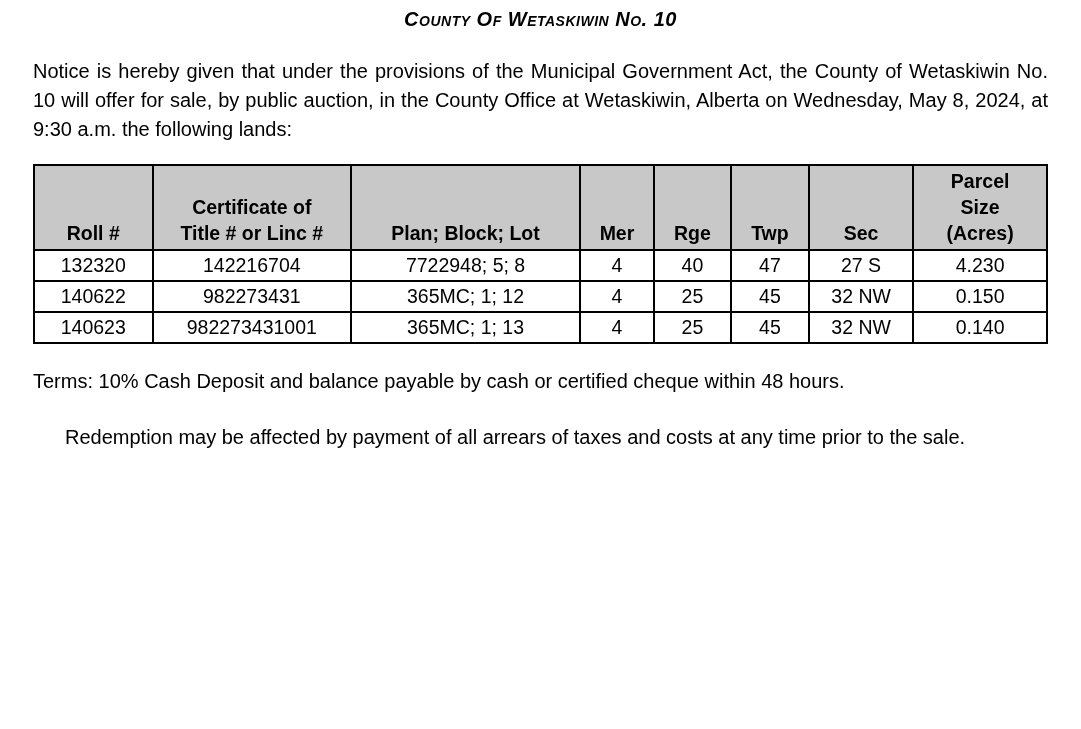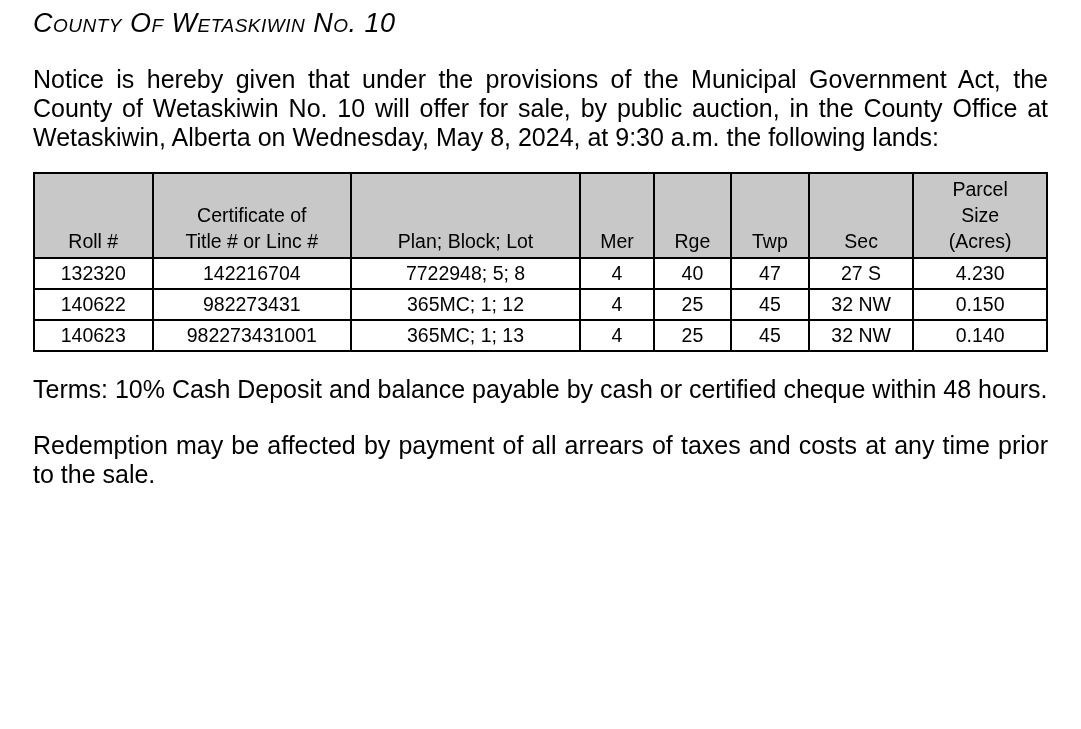--- a/index.html
+++ b/index.html
@@ -8,51 +8,51 @@
     height: 729px;
     box-sizing: border-box;
     padding: 8px 33px 0 33px;
     background: #ffffff;
     color: #000000;
     font-family: "Liberation Sans", sans-serif;
     overflow: hidden;
   }
   .title {
     margin: 0 0 26px 0;
-    text-align: left;
-    font-size: 27px;
-    font-weight: normal;
+    text-align: center;
+    font-size: 20px;
+    font-weight: bold;
     font-style: italic;
     font-variant: small-caps;
     letter-spacing: 0.5px;
   }
   .para {
     margin: 0 0 27px 0;
-    font-size: 25px;
+    font-size: 20px;
     line-height: 29px;
   }
   .para.justify { text-align: justify; }
   .para.intro { margin-bottom: 20px; }
   .para.after-table { margin-bottom: 23px; }
-  .para.last { margin-bottom: 0; }
+  .para.last { margin-bottom: 0; margin-left: 32px; }
   table.parcels {
     width: 100%;
     border-collapse: collapse;
     table-layout: fixed;
     margin: 0 0 23px 0;
   }
   table.parcels th, table.parcels td {
     border: 2px solid #000000;
     text-align: center;
     font-size: 19.5px;
     overflow: hidden;
   }
   table.parcels th {
     background: #c8c8c8;
-    font-weight: normal;
+    font-weight: bold;
     vertical-align: bottom;
     height: 80px;
     padding: 0 2px 3px 2px;
     line-height: 26px;
     white-space: pre-line;
   }
   table.parcels td {
     height: 29px;
     line-height: 29px;
     padding: 0;

